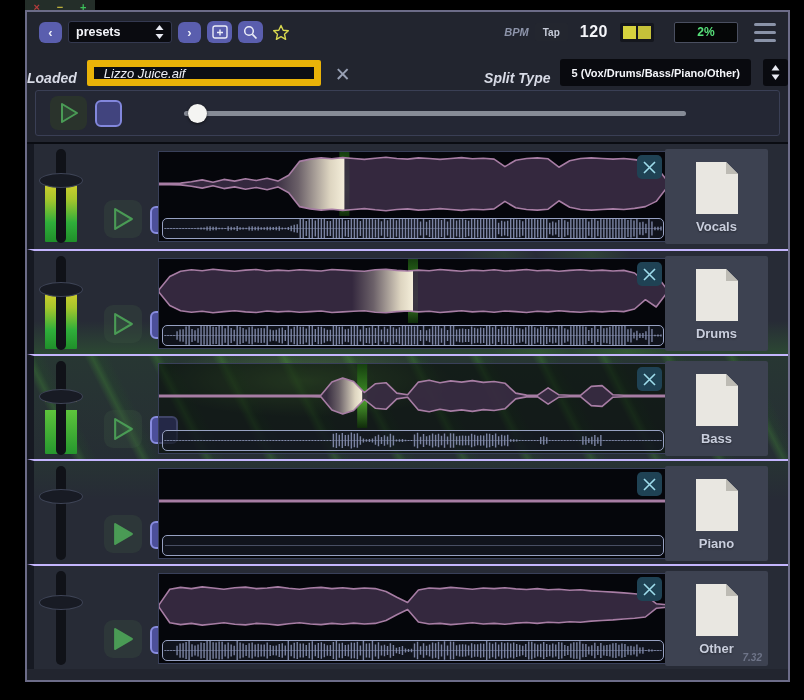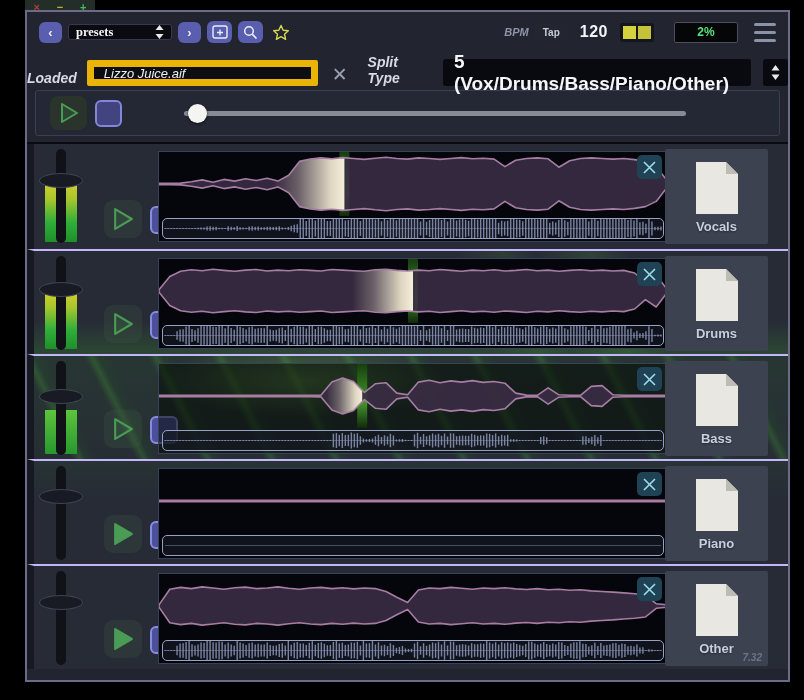--- a/index.html
+++ b/index.html
@@ -16,22 +16,22 @@
 
   
   .window { position:absolute; left:25px; top:10px; width:765px; height:672px;
     background:#22252f; border:2px solid #6c6c88; }
 
   
   .toolbar { height:34px; display:flex; align-items:center; gap:6px; padding:8px 12px 2px 12px; }
   .nav-btn { width:23px; height:21px; border-radius:6px; background:#5a5eae;
     color:#eceef8; font-weight:bold; font-size:13px; display:flex; align-items:center;
     justify-content:center; cursor:pointer; }
-  .preset-combo { width:104px; height:16px; background:#0a0b10; border:1px solid #343950;
-    border-radius:3px; display:flex; align-items:center; padding:0 7px; gap:4px;font-family:Liberation Serif, serif; }
+  .preset-combo { width:104px; height:22px; background:#0a0b10; border:1px solid #343950;
+    border-radius:3px; display:flex; align-items:center; padding:0 7px; gap:4px; }
   .preset-combo .val { flex:1; color:#f4f5fa; font-weight:bold; font-size:12.5px; }
   .tool-btn { width:25px; height:22px; border-radius:6px; background:#5a5eae;
     display:flex; align-items:center; justify-content:center; }
   .star-btn { width:24px; height:22px; background:transparent; display:flex;
     align-items:center; justify-content:center; }
   .tb-spacer { flex:1; }
   .bpm-label { font-style:italic; font-weight:bold; font-size:11px; color:#8d94aa; }
   .tap-btn { height:18px; background:#23262f; border-radius:2px; color:#c6cbd8;
     font-weight:bold; font-size:10px; display:flex; align-items:center; padding:0 8px; }
   .bpm-value { font-weight:bold; font-size:16px; color:#f4f5f9; letter-spacing:.5px; margin:0 6px; }
@@ -48,21 +48,21 @@
 
   
   .file-bar { height:40px; display:flex; align-items:flex-end; padding:0 0; gap:10px; }
   .loaded-label,.split-label { font-style:italic; font-weight:bold; font-size:14px; color:#d8dbe6; }
   .filename-box { width:234px; height:26px; background:#0c0e14; border:7px solid #eab308;
     border-radius:2px; display:flex; align-items:center; padding:0 10px;
     color:#edeff6; font-style:italic; font-size:13px; }
   .clear-x { color:#98a0b4; font-size:19px; font-weight:300; margin-left:4px; cursor:pointer; }
   .fb-spacer { flex:1; }
   .split-box { height:27px; background:#090a0f; border-radius:3px; display:flex;
-    align-items:center; padding:0 11px; color:#f5f6fa; font-weight:bold; font-size:19px; }
+    align-items:center; padding:0 11px; color:#f5f6fa; font-weight:bold; font-size:11px; }
   .split-arrows { width:25px; height:27px; background:#090a0f; border-radius:3px;
     display:flex; align-items:center; justify-content:center; margin-left:2px; }
 
   
   .transport { margin:4px 8px 6px; height:46px; background:#242734; border:1px solid #3a3f55;
     border-radius:3px; display:flex; align-items:center; padding:0 14px; }
   .t-play { width:37px; height:34px; border-radius:8px; background:#2a332c;
     display:flex; align-items:center; justify-content:center; }
   .t-stop { width:27px; height:27px; border-radius:6px; border:2px solid #8287dc;
     background:#41447e; margin-left:8px; }

